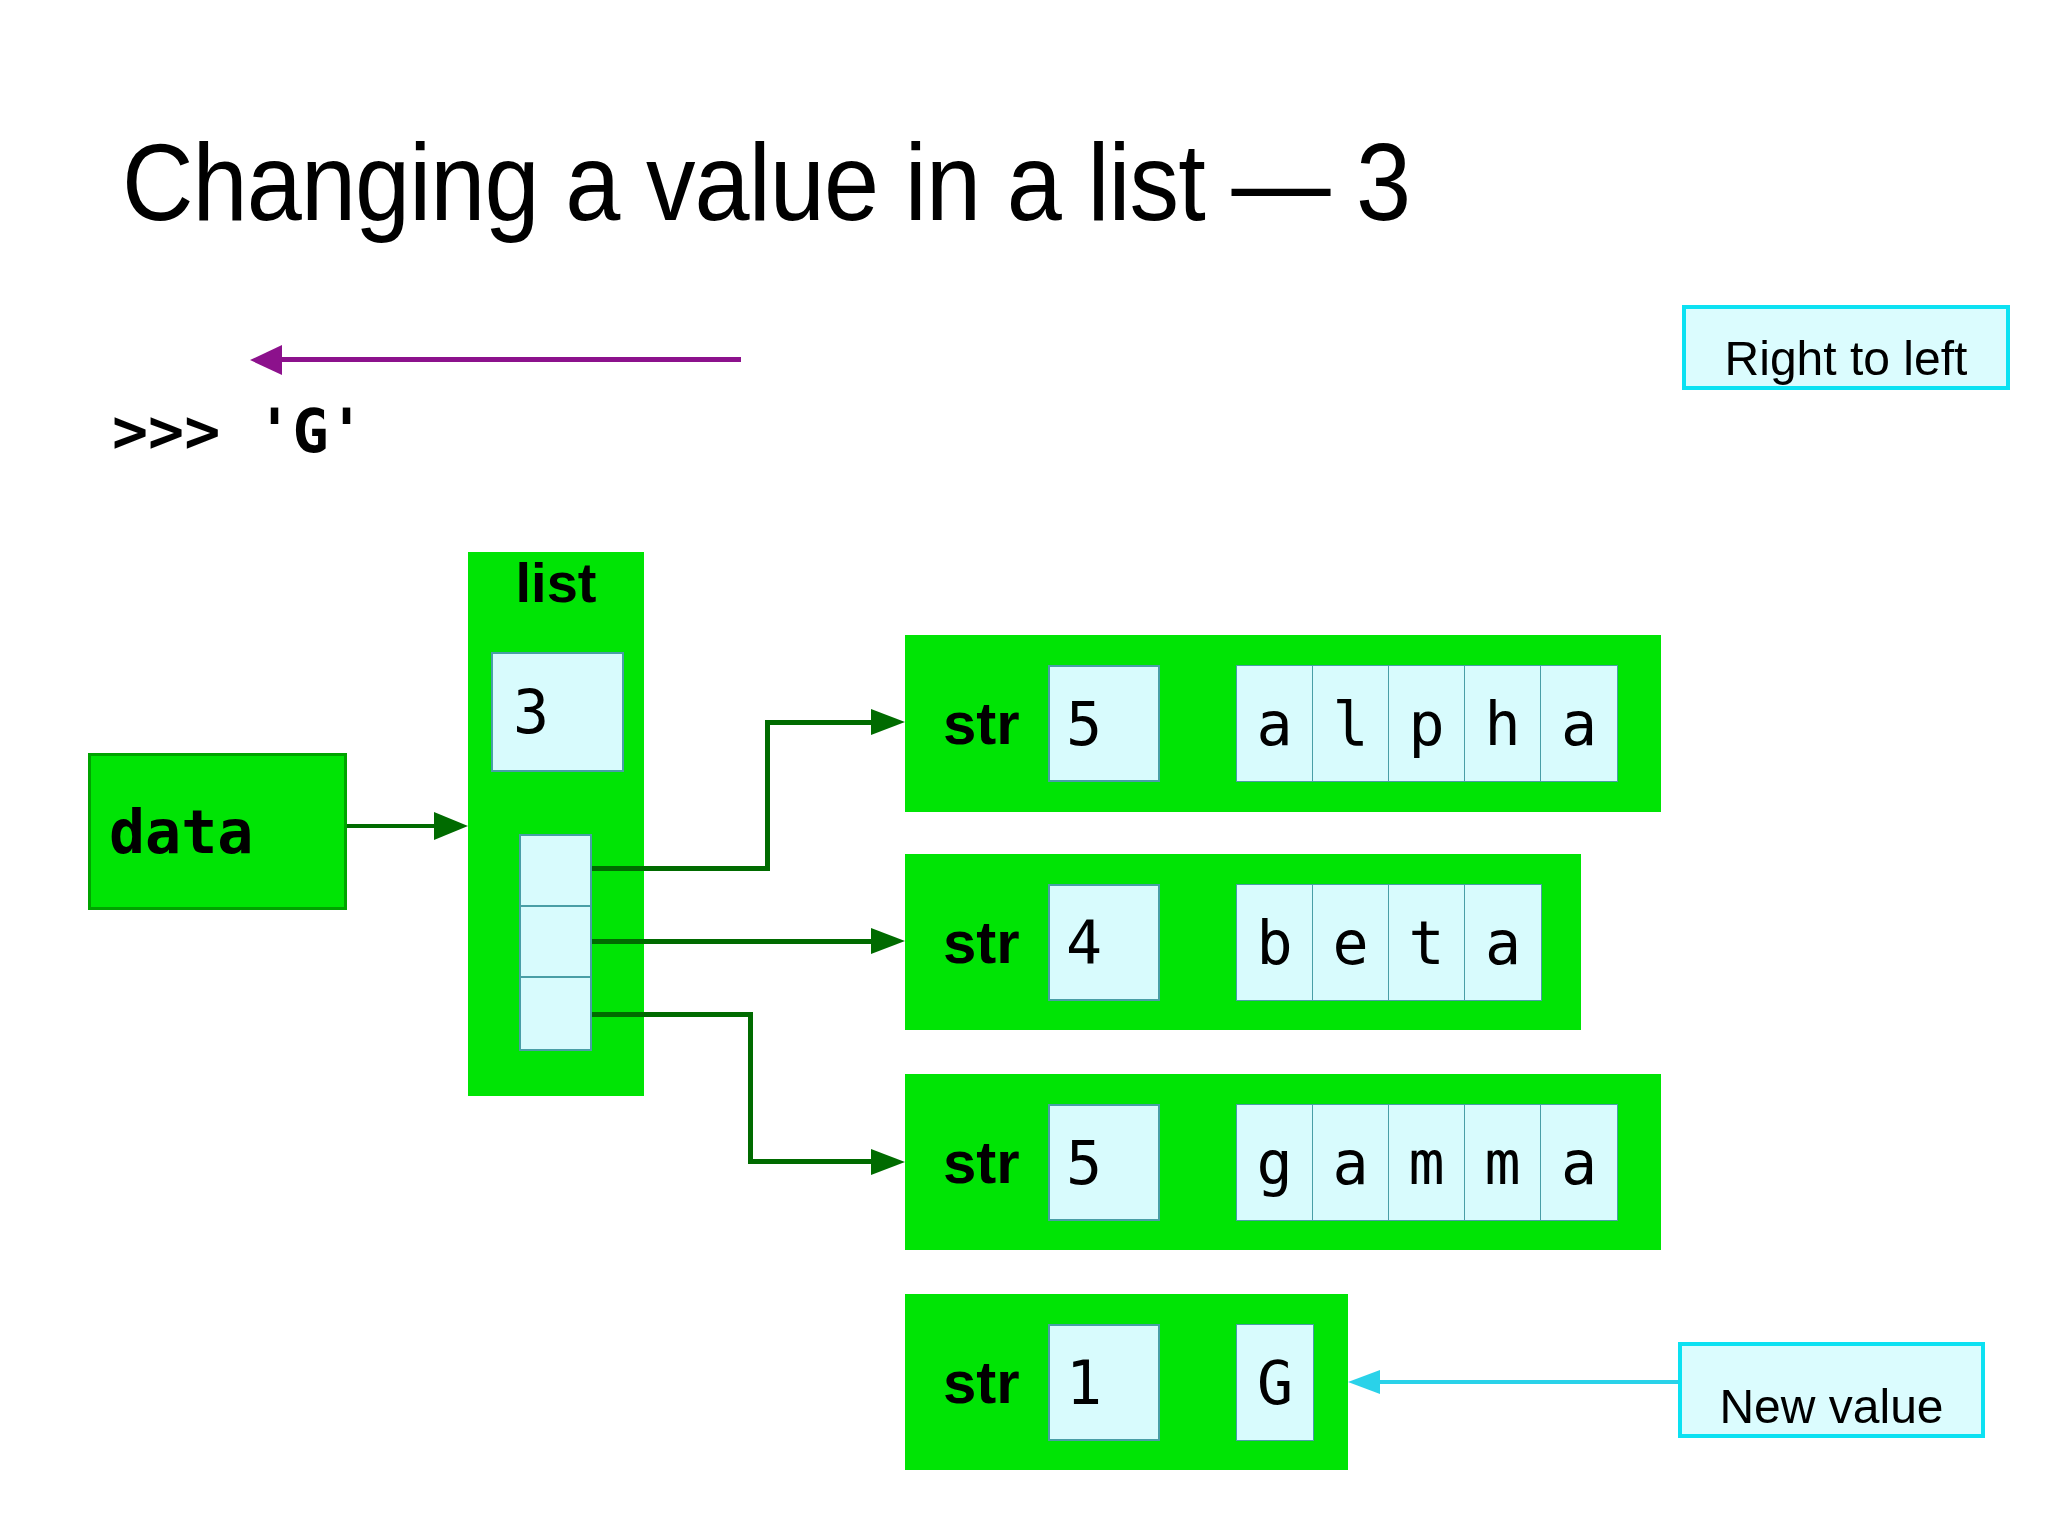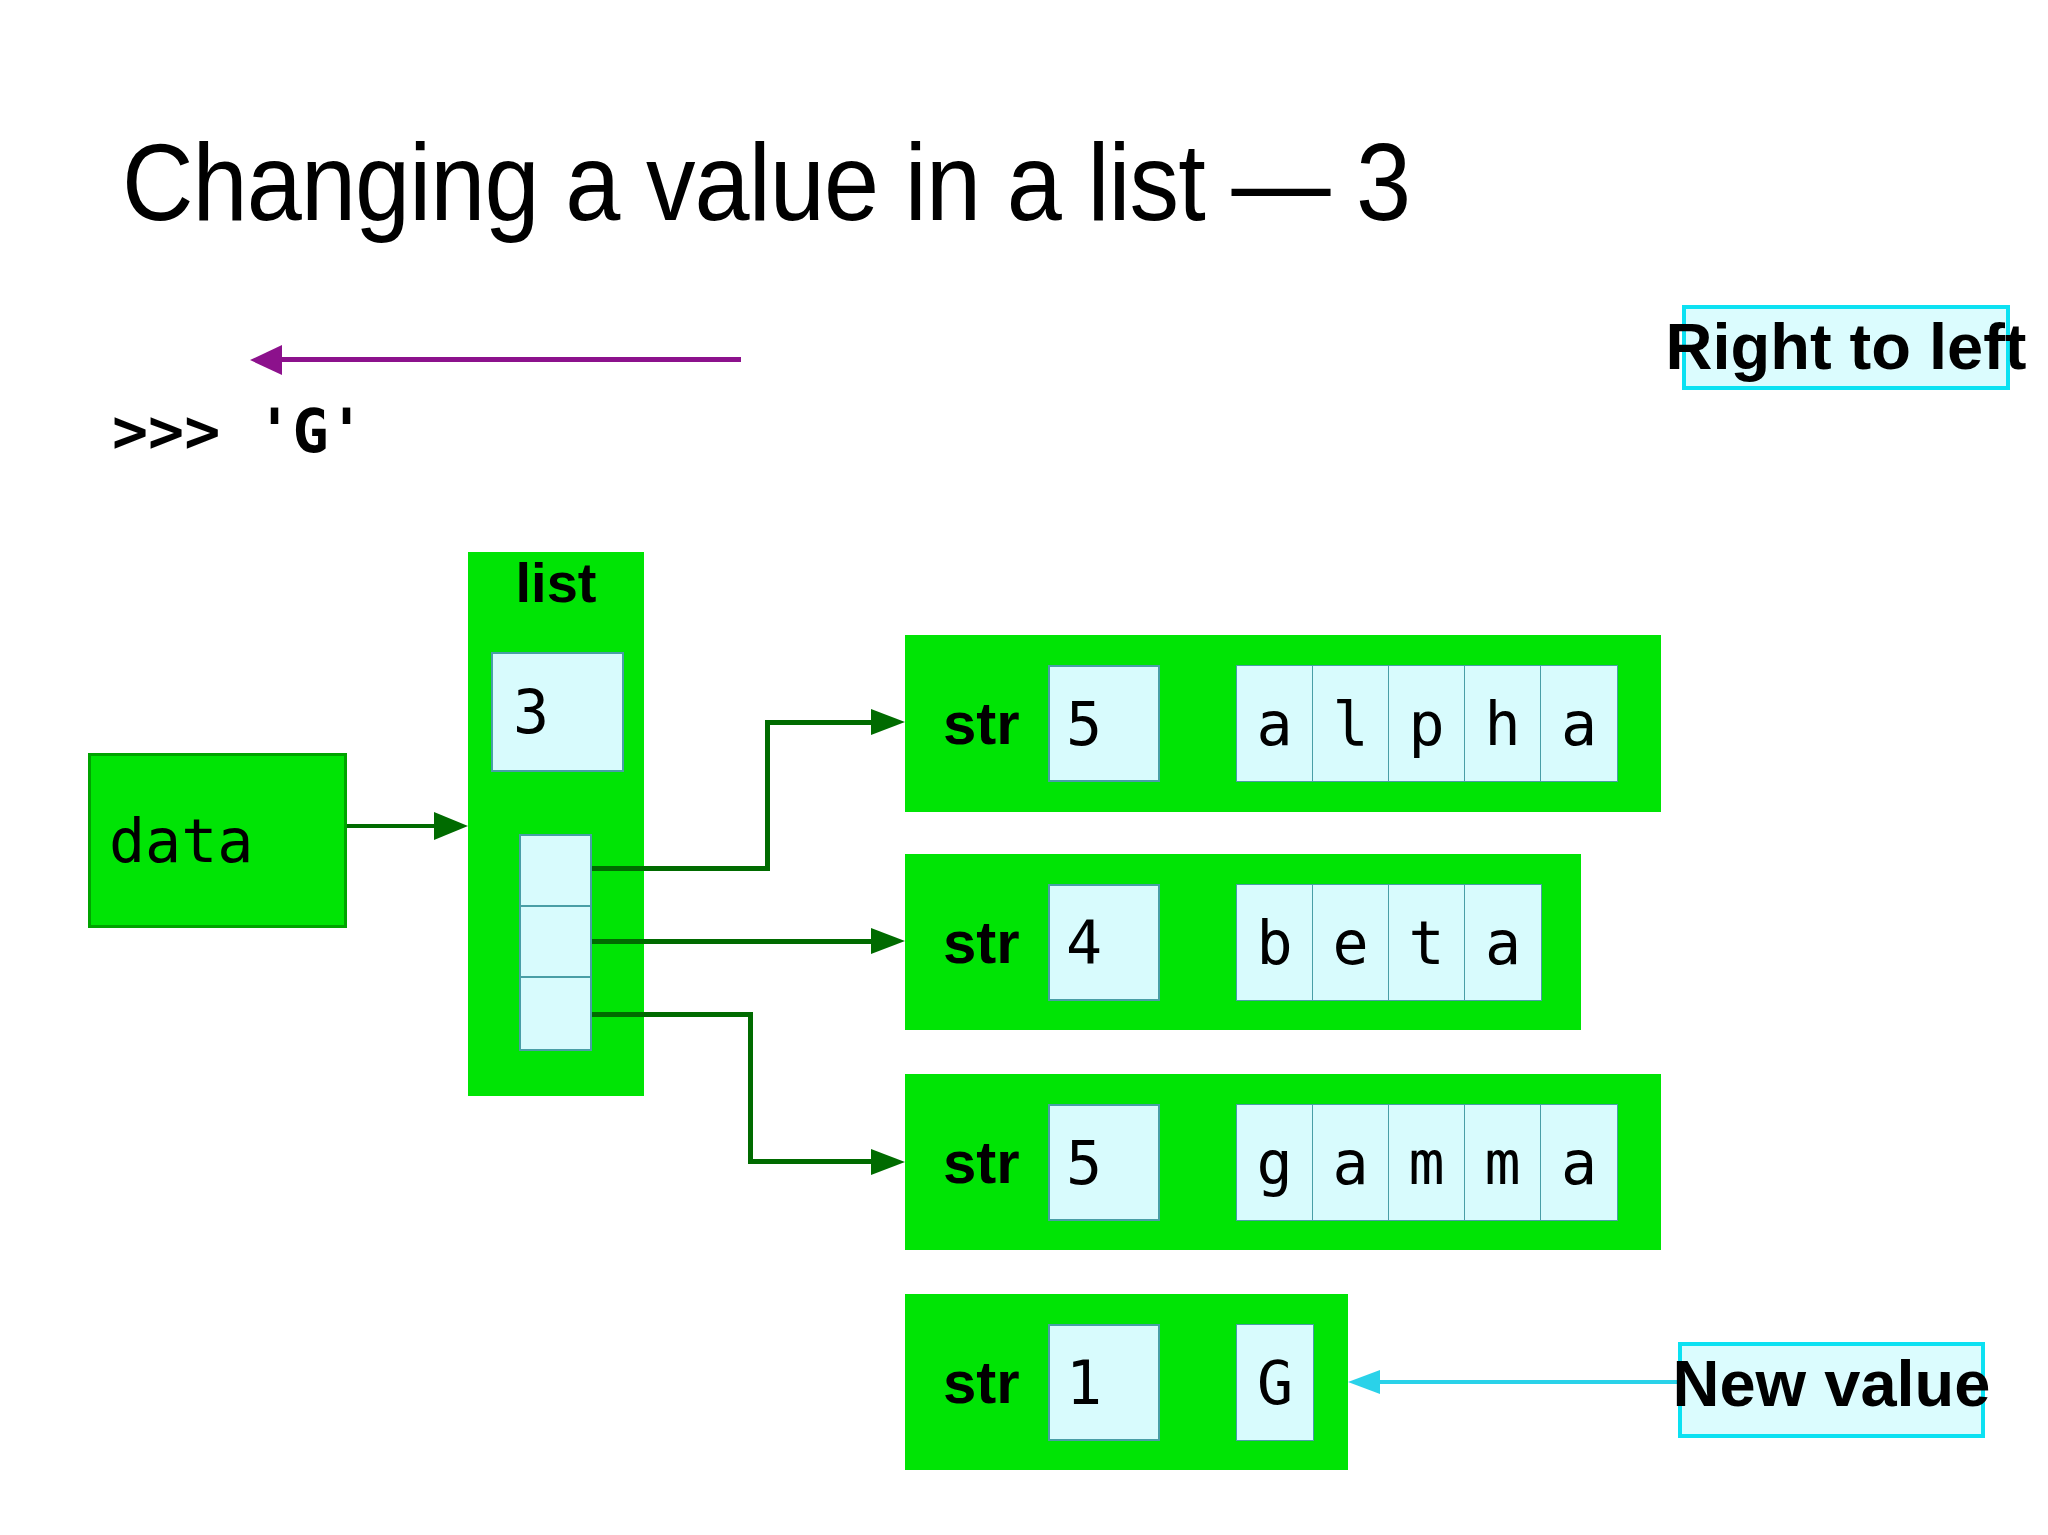--- a/index.html
+++ b/index.html
@@ -43,32 +43,32 @@
     border-top:15px solid transparent;border-bottom:15px solid transparent;
     border-right:32px solid var(--purple-arrow);}
   
   .cyan-line{position:absolute;left:1378px;top:1380px;width:300px;height:4px;background:var(--cyan-arrow);}
   .cyan-head{position:absolute;left:1348px;top:1370px;width:0;height:0;
     border-top:12px solid transparent;border-bottom:12px solid transparent;
     border-right:32px solid var(--cyan-arrow);}
   
   .callout{
     position:absolute;background:var(--callout-fill);border:4px solid var(--callout-border);
-    display:flex;align-items:flex-start;justify-content:center;
-    font-size:65px;white-space:nowrap;z-index:2;font-weight:bold;
+    display:flex;align-items:flex-end;justify-content:center;
+    font-size:48px;white-space:nowrap;z-index:2;
   }
   .callout.rtl{left:1682px;top:305px;width:328px;height:85px;}
   .callout.newval{left:1678px;top:1342px;width:307px;height:96px;}
   .page-number{position:absolute;left:1886px;top:1392px;font-size:42px;z-index:1;}
   
   .data-box{
-    position:absolute;left:88px;top:753px;width:259px;height:175px;
+    position:absolute;left:88px;top:753px;width:259px;height:157px;
     background:var(--object-green);border:3px solid var(--object-border-green);
     font-family:"DejaVu Sans Mono","Liberation Mono",monospace;font-size:60px;
-    display:flex;align-items:center;padding-left:18px;
+    display:flex;align-items:center;padding-left:18px;font-weight:bold;
   }
   
   .list-box{position:absolute;left:468px;top:552px;width:176px;height:544px;background:var(--object-green);}
   .list-box .type-label{margin-top:2px;text-align:center;font-size:56px;font-weight:bold;line-height:58px;}
   .len-cell{
     position:absolute;background:var(--cell-fill);border:2px solid var(--cell-border);
     font-family:"DejaVu Sans Mono","Liberation Mono",monospace;font-size:60px;
     display:flex;align-items:center;
   }
   .list-box .len-cell{left:23px;top:100px;width:133px;height:120px;padding-left:20px;}

